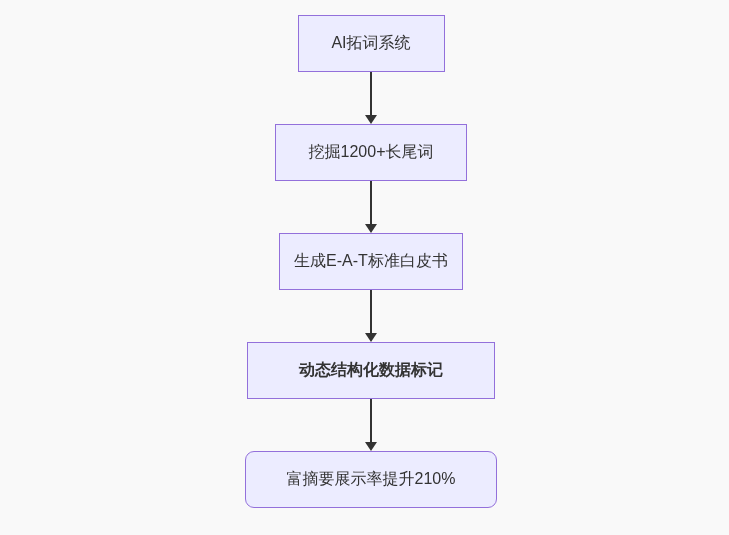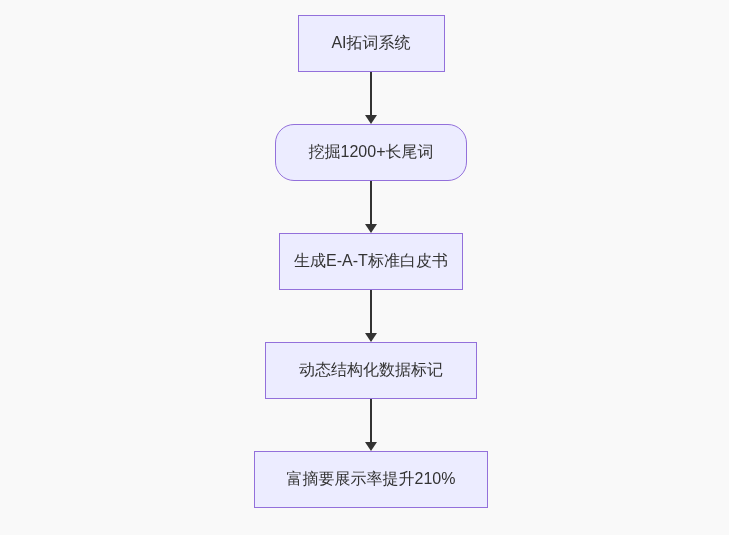--- a/index.html
+++ b/index.html
@@ -34,24 +34,24 @@
     background: var(--node_fill);
     border: 1px solid var(--node_border);
     display: flex;
     align-items: center;
     justify-content: center;
     color: var(--text_color);
     font-size: 16px;
     white-space: nowrap;
   }
   .n1 { width: 147px; }
-  .n2 { width: 192px; border-radius: 19px; }
+  .n2 { width: 192px; }
   .n3 { width: 184px; }
-  .n4 { width: 212px; }
-  .n5 { width: 234px; }
+  .n4 { width: 248px; font-weight: bold; }
+  .n5 { width: 252px; border-radius: 9px; }
   .arrow {
     height: 52px;
     width: 14px;
     display: flex;
     flex-direction: column;
     align-items: center;
   }
   .arrow .line {
     width: 2px;
     flex: 1;

